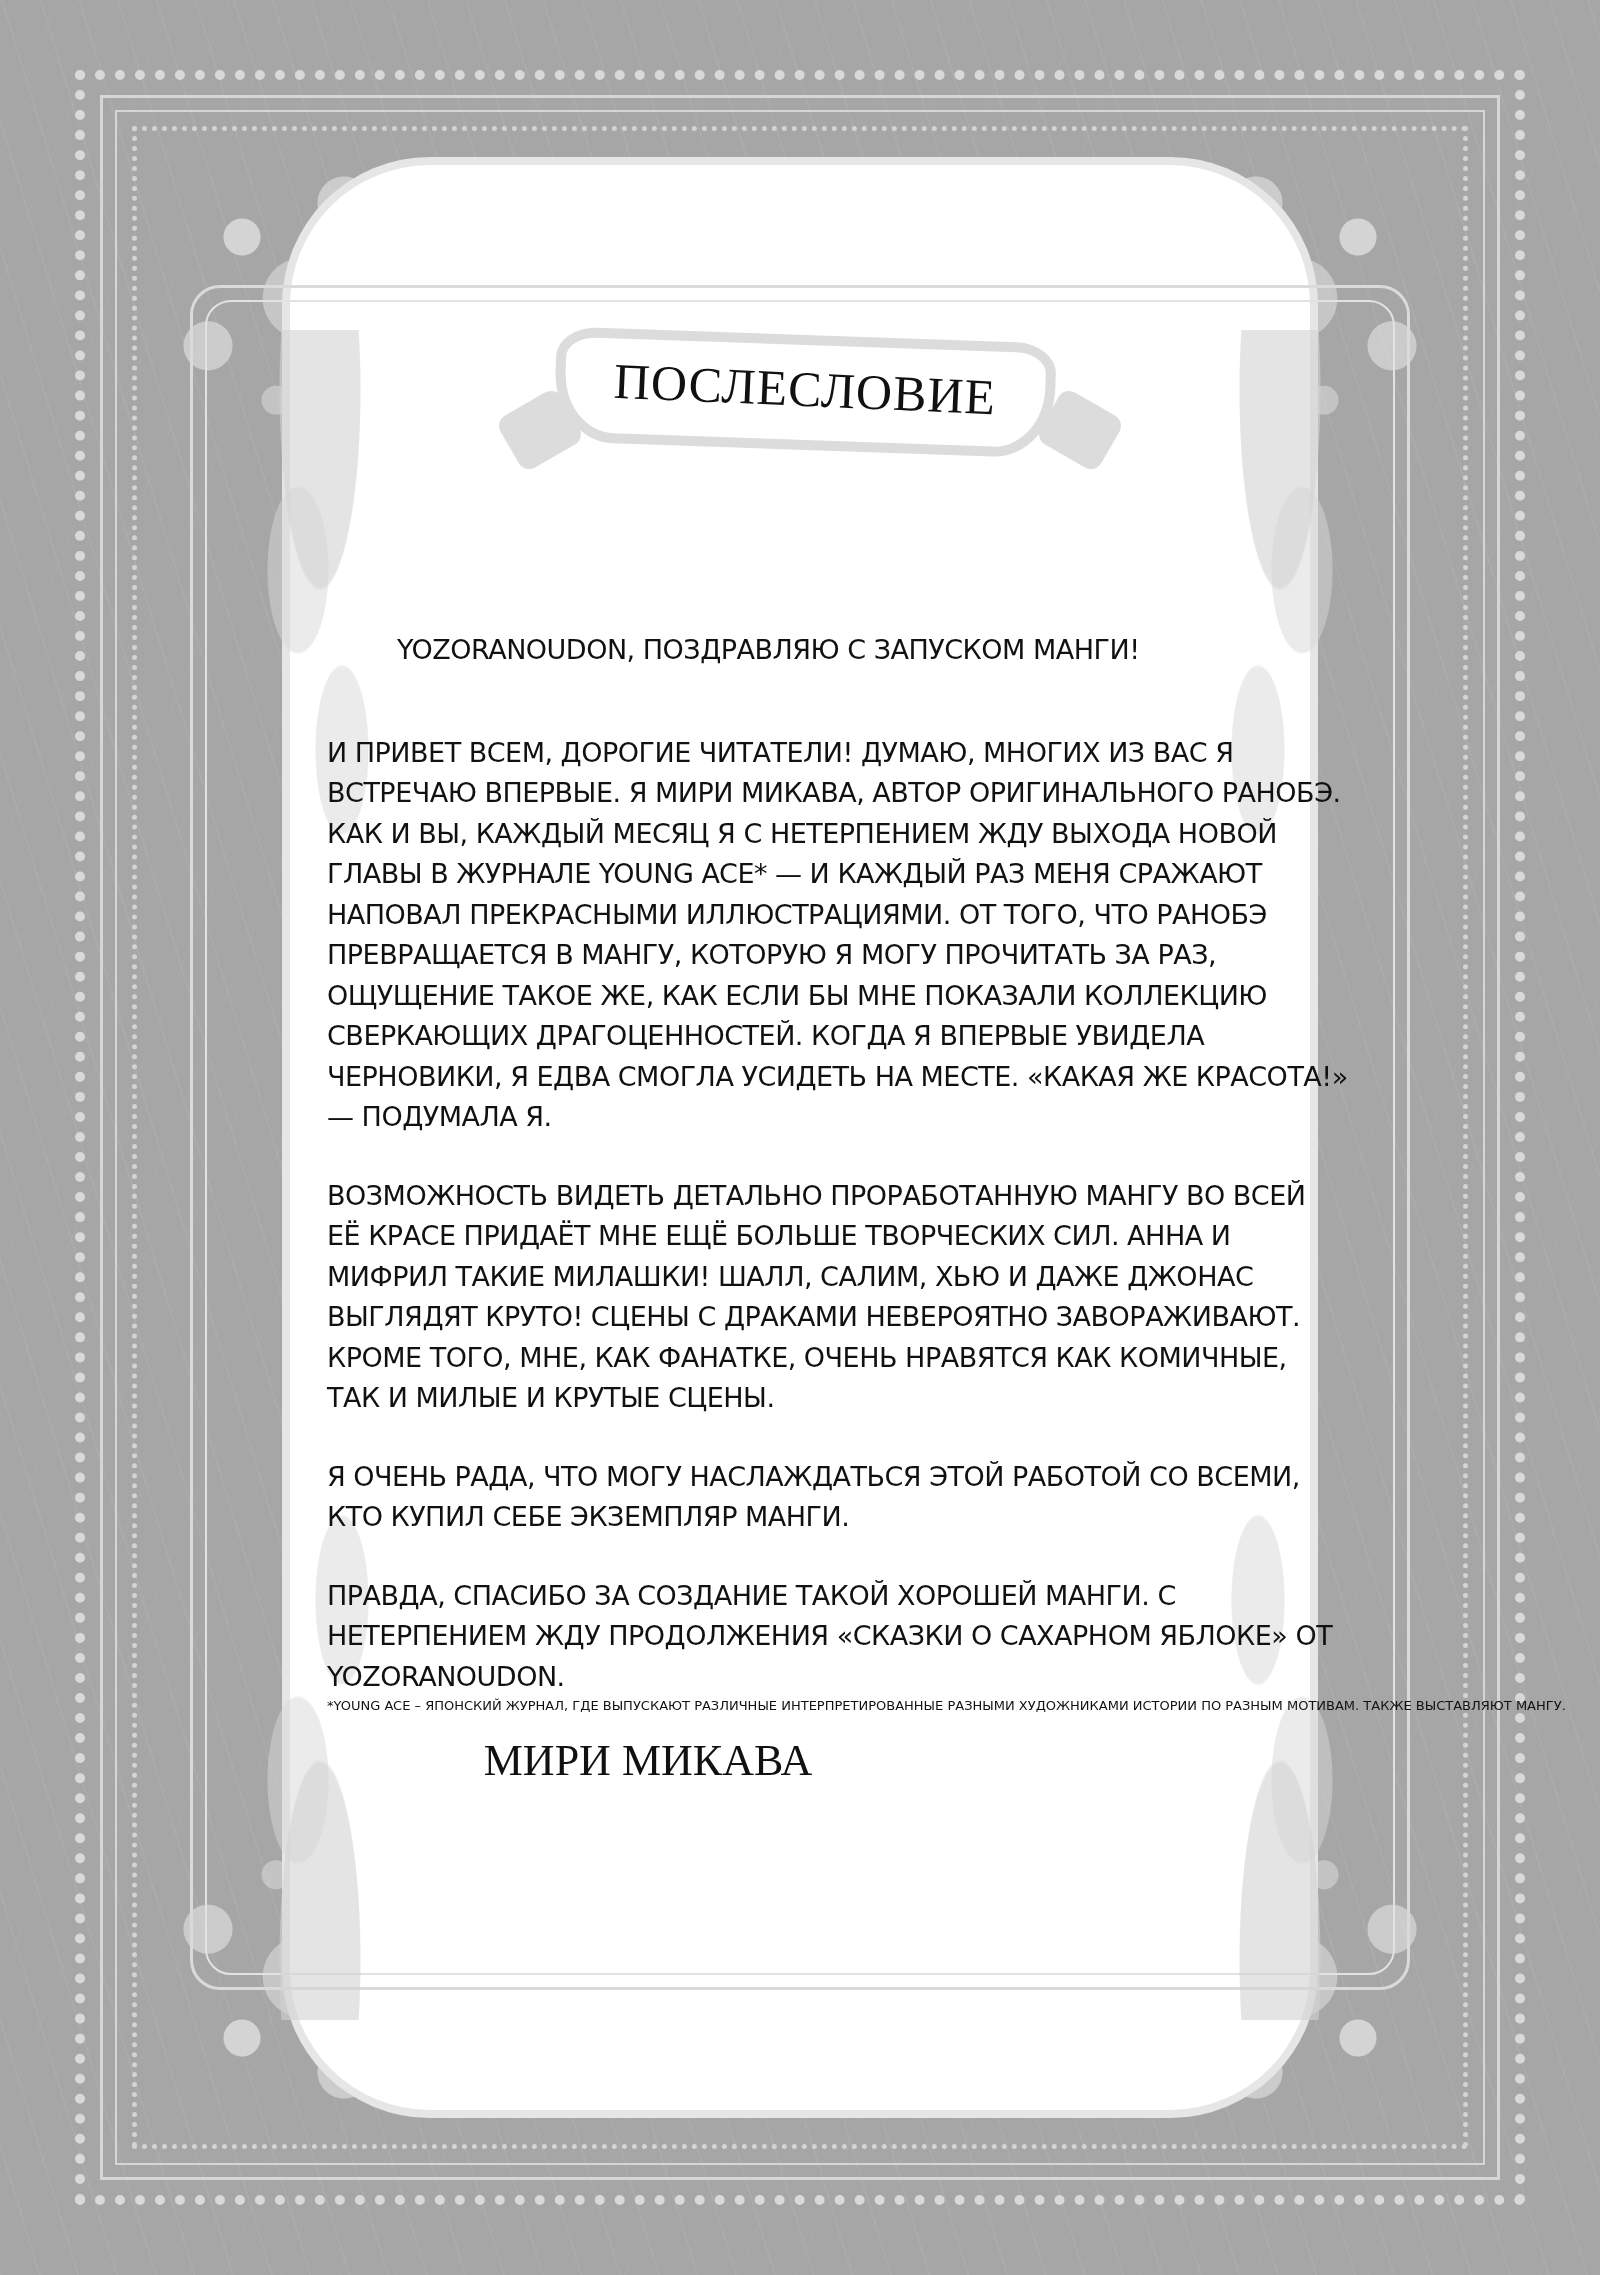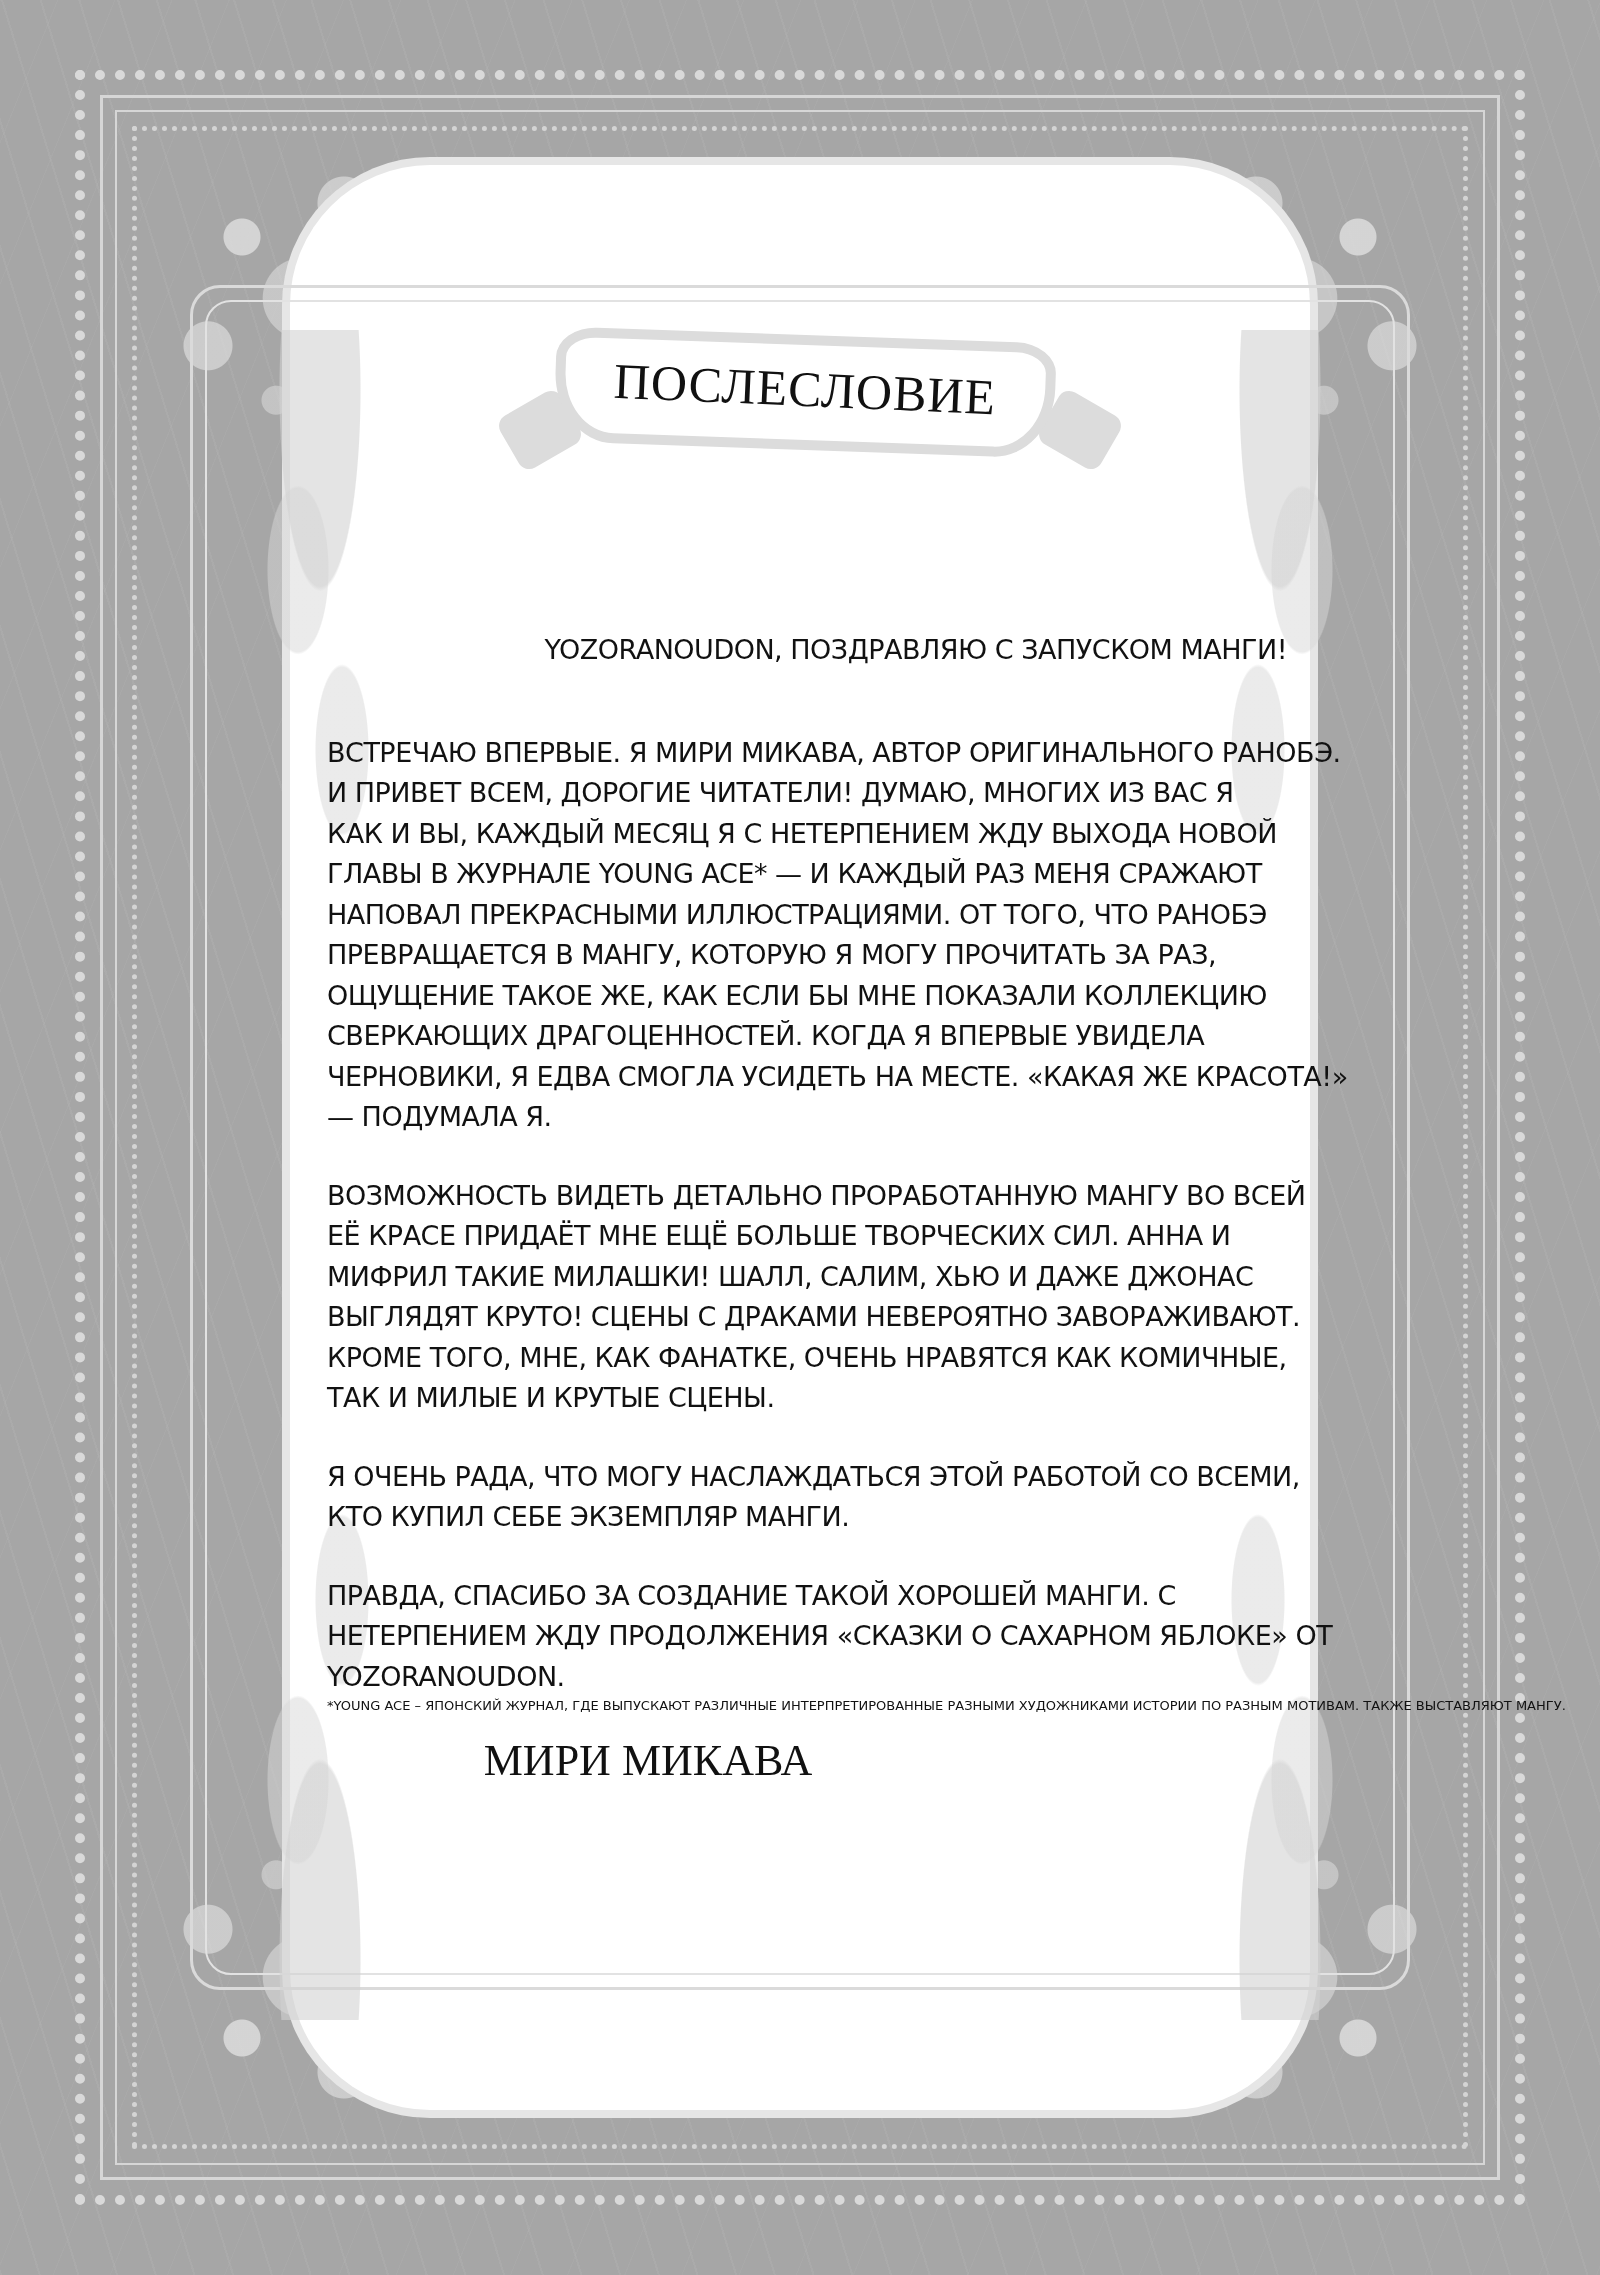--- a/index.html
+++ b/index.html
@@ -79,21 +79,21 @@
     position:absolute; left:560px; top:360px; width:490px; text-align:center;
     font-family:"Liberation Serif", serif; font-size:50px; color:#111;
     transform:rotate(2.5deg); letter-spacing:1px;
   }
 
   .content {
     position:absolute; left:327px; top:630px; width:960px;
     font-family:"DejaVu Sans", sans-serif; font-size:27px; line-height:40.5px;
     color:#111; letter-spacing:-0.5px;
   }
-  .greeting { text-align:right; margin:0 0 62px 70px; font-size:27px; }
+  .greeting { text-align:left; margin:0 0 62px 70px; font-size:27px; }
   .para { margin:0 0 38px 0; }
   .para .ln { display:block; white-space:nowrap; line-height:40.5px; }
   .footnote {
     display:block; font-size:13px; line-height:14px; letter-spacing:0;
     font-family:"DejaVu Sans", sans-serif; white-space:nowrap; margin-top:2px;
   }
   .signature {
     position:absolute; left:0; width:1296px; top:1735px; text-align:center;
     font-family:"Liberation Serif", serif; font-size:44px; color:#111;
   }
@@ -123,22 +123,22 @@
 
 <div class="banner-tail-l"></div>
 <div class="banner-tail-r"></div>
 <div class="banner"></div>
 <div class="title">ПОСЛЕСЛОВИЕ</div>
 
 <div class="content">
   <div class="greeting">YOZORANOUDON, ПОЗДРАВЛЯЮ С ЗАПУСКОМ МАНГИ!</div>
 
   <div class="para">
+    <span class="ln">И ПРИВЕТ ВСЕМ, ДОРОГИЕ ЧИТАТЕЛИ! ДУМАЮ, МНОГИХ ИЗ ВАС Я</span>
     <span class="ln">ВСТРЕЧАЮ ВПЕРВЫЕ. Я МИРИ МИКАВА, АВТОР ОРИГИНАЛЬНОГО РАНОБЭ.</span>
-    <span class="ln">И ПРИВЕТ ВСЕМ, ДОРОГИЕ ЧИТАТЕЛИ! ДУМАЮ, МНОГИХ ИЗ ВАС Я</span>
     <span class="ln">КАК И ВЫ, КАЖДЫЙ МЕСЯЦ Я С НЕТЕРПЕНИЕМ ЖДУ ВЫХОДА НОВОЙ</span>
     <span class="ln">ГЛАВЫ В ЖУРНАЛЕ YOUNG ACE* — И КАЖДЫЙ РАЗ МЕНЯ СРАЖАЮТ</span>
     <span class="ln">НАПОВАЛ ПРЕКРАСНЫМИ ИЛЛЮСТРАЦИЯМИ. ОТ ТОГО, ЧТО РАНОБЭ</span>
     <span class="ln">ПРЕВРАЩАЕТСЯ В МАНГУ, КОТОРУЮ Я МОГУ ПРОЧИТАТЬ ЗА РАЗ,</span>
     <span class="ln">ОЩУЩЕНИЕ ТАКОЕ ЖЕ, КАК ЕСЛИ БЫ МНЕ ПОКАЗАЛИ КОЛЛЕКЦИЮ</span>
     <span class="ln">СВЕРКАЮЩИХ ДРАГОЦЕННОСТЕЙ. КОГДА Я ВПЕРВЫЕ УВИДЕЛА</span>
     <span class="ln">ЧЕРНОВИКИ, Я ЕДВА СМОГЛА УСИДЕТЬ НА МЕСТЕ. «КАКАЯ ЖЕ КРАСОТА!»</span>
     <span class="ln">— ПОДУМАЛА Я.</span>
   </div>
 

